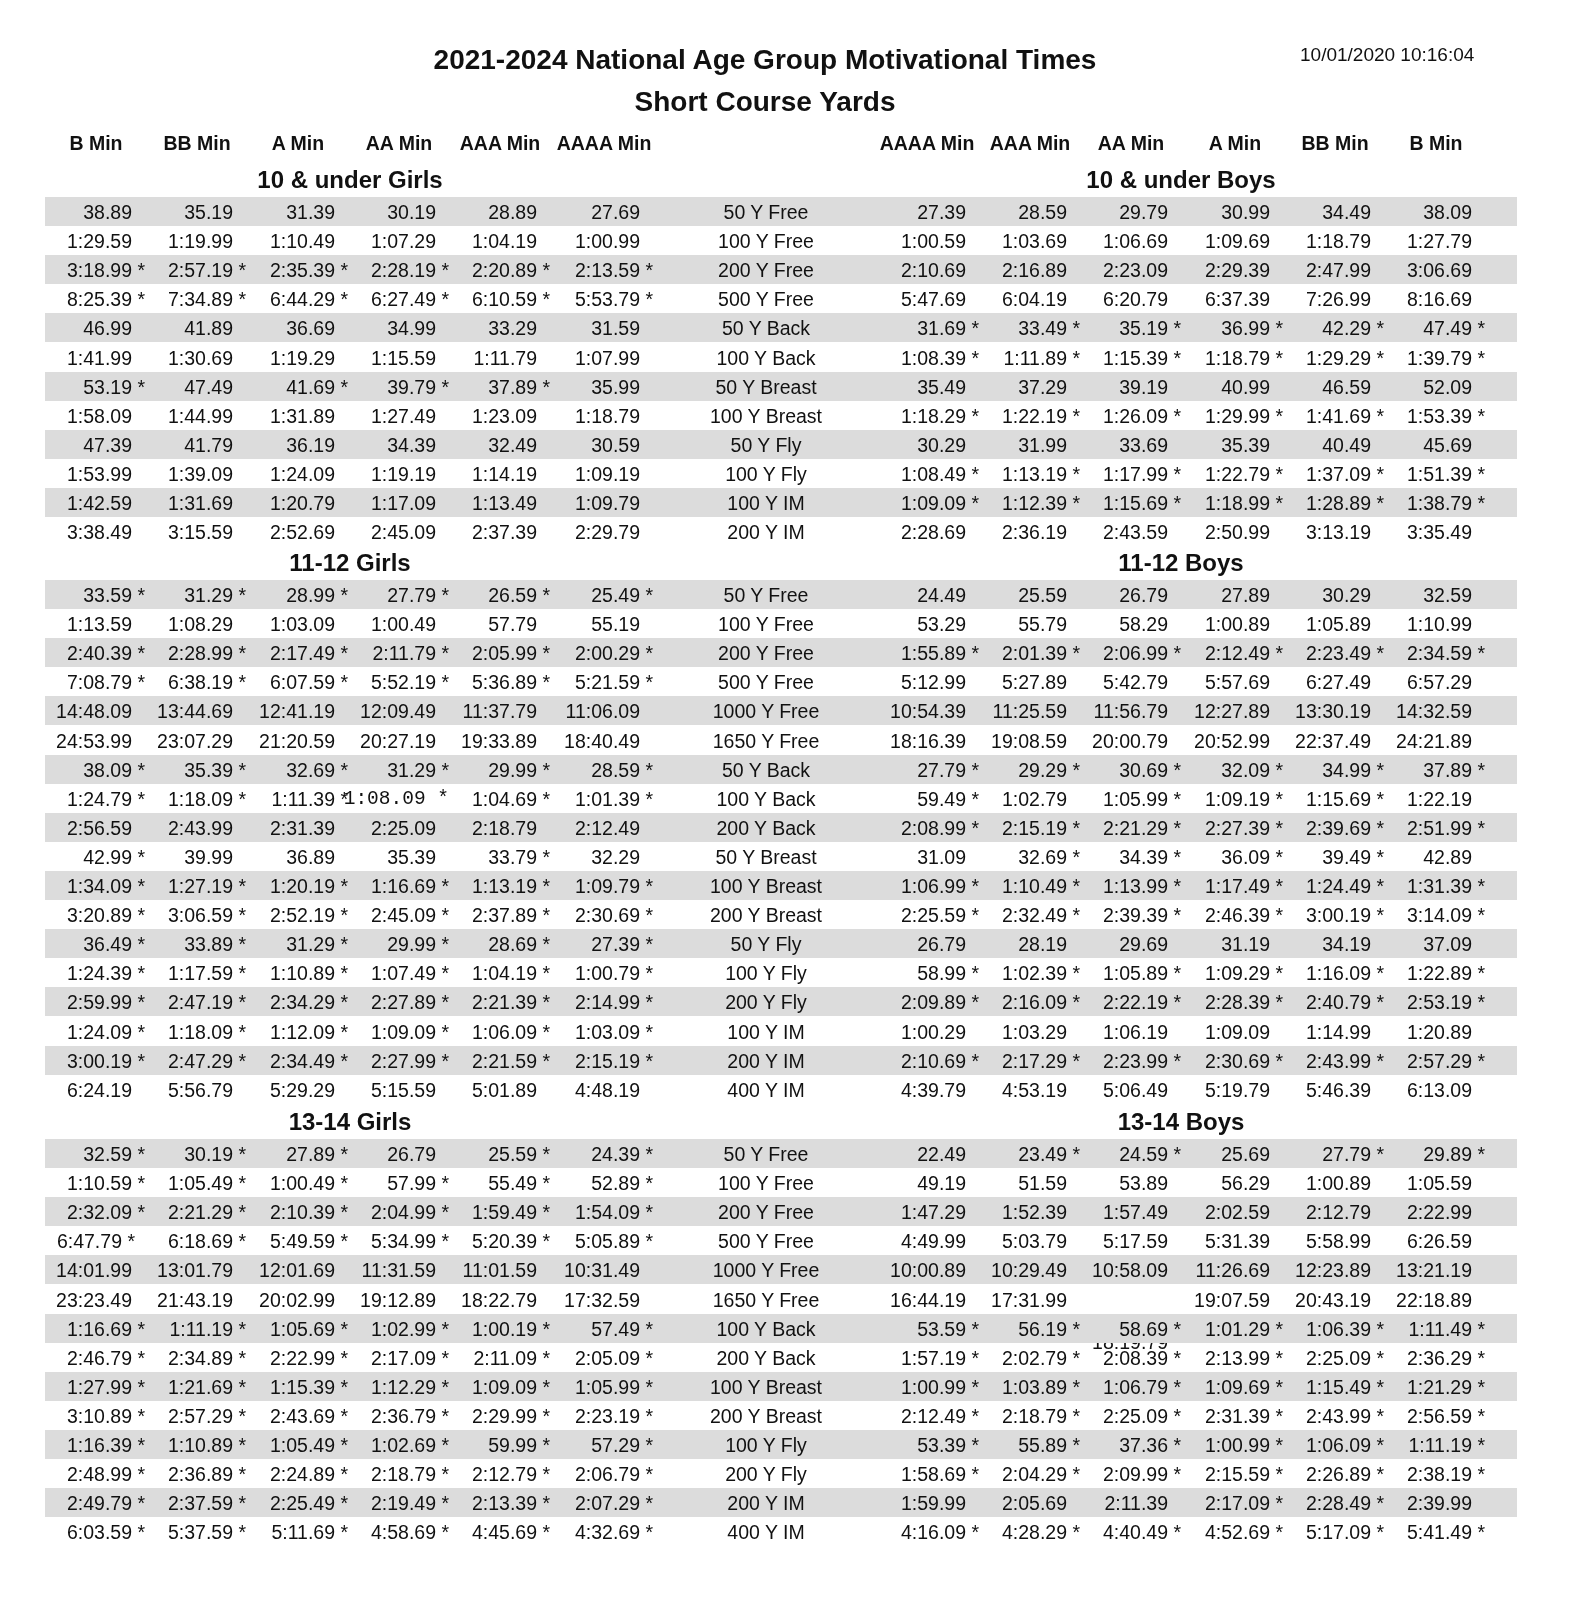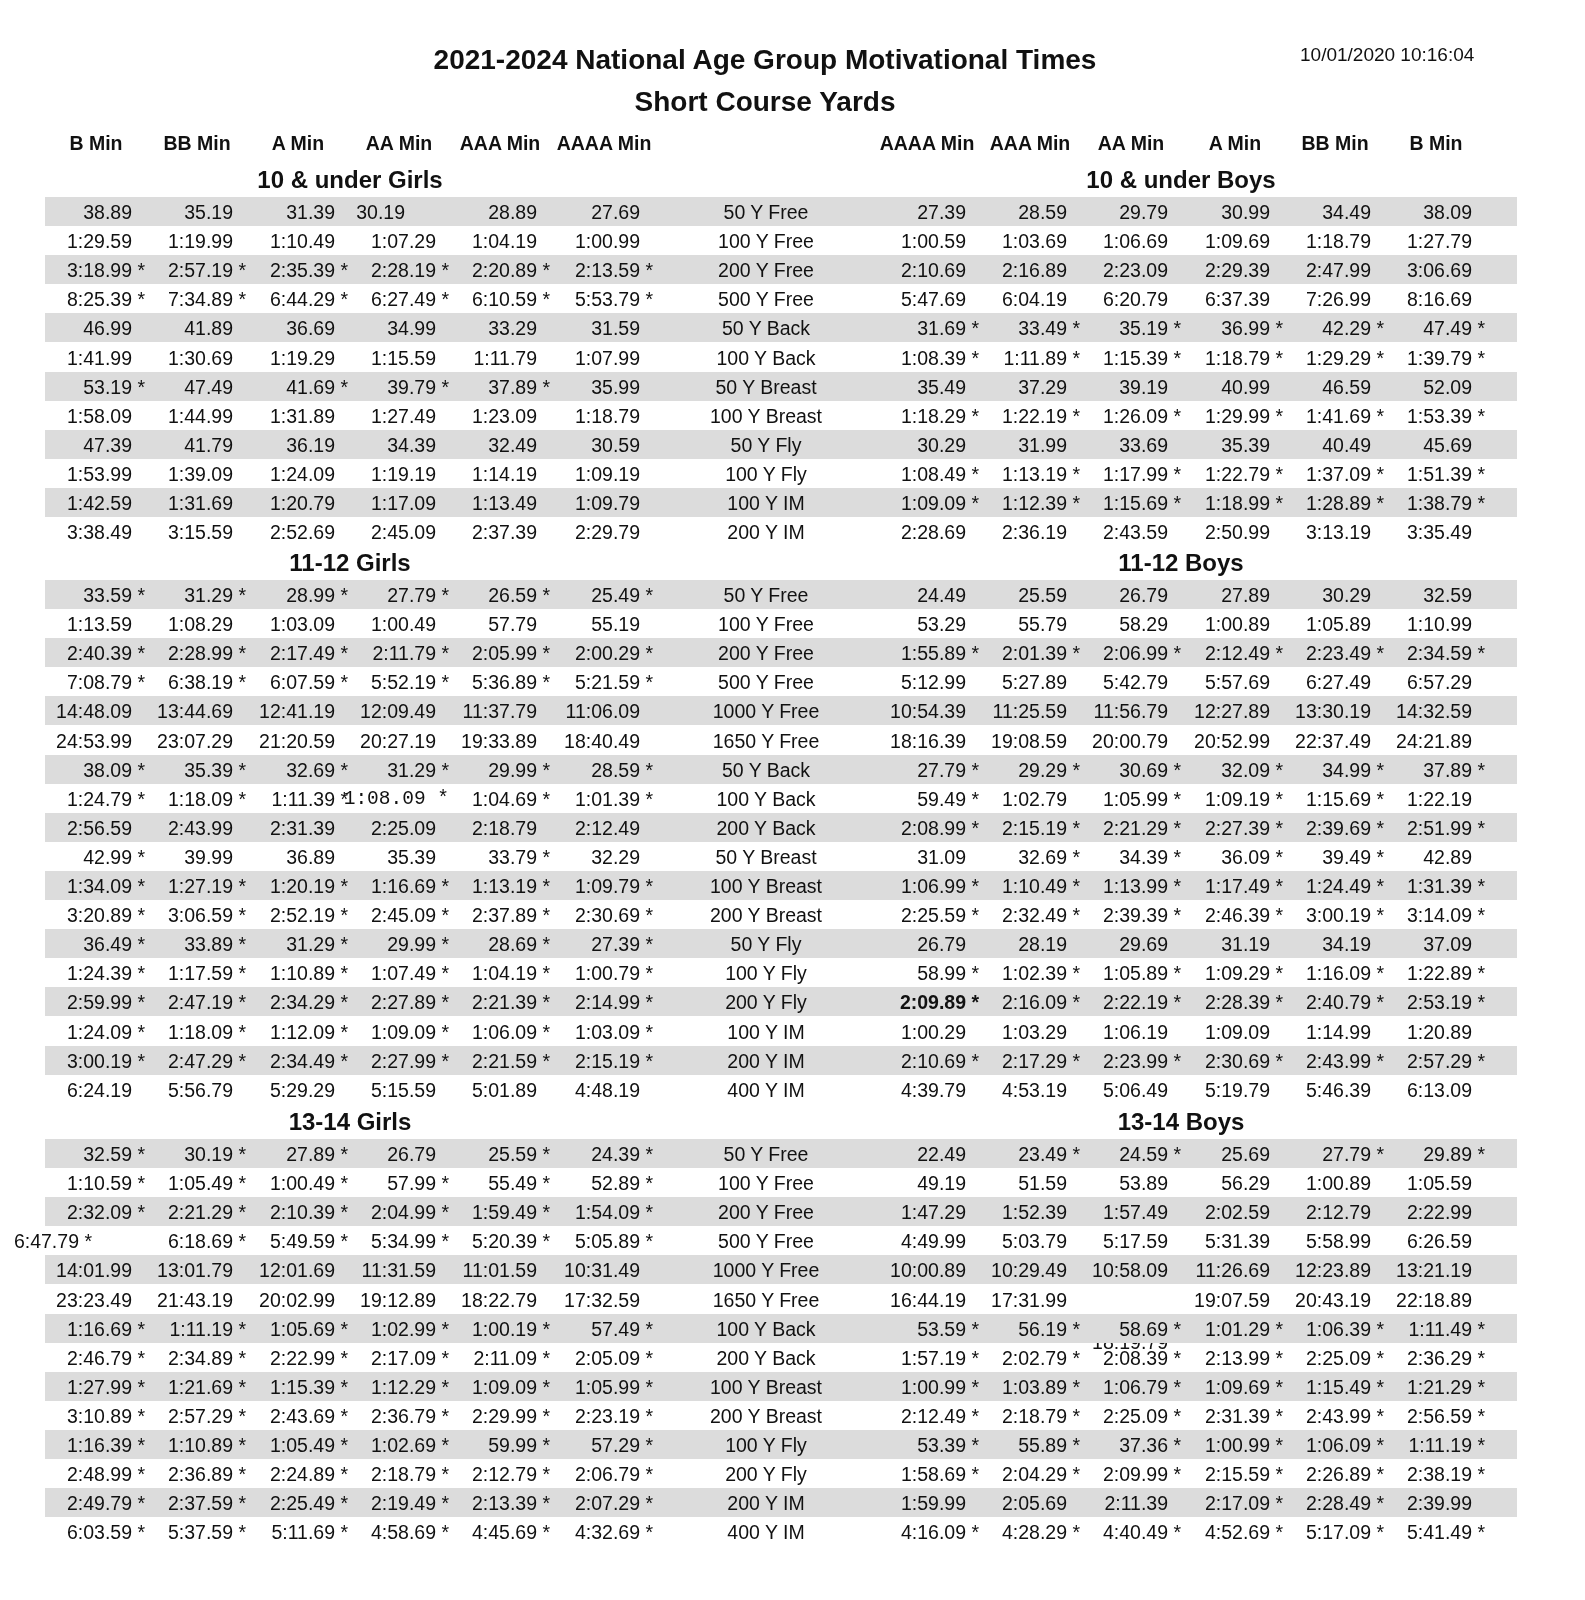--- a/index.html
+++ b/index.html
@@ -42,21 +42,21 @@
     <div class="hdr" style="left: 1436px; transform: translateX(-50%);">B Min</div>
   </div>
 <div id="table">
     <div>
       <div class="group" style="left: 350px; top: 166px;">10 &amp; under Girls</div>
       <div class="group" style="left: 1181px; top: 166px;">10 &amp; under Boys</div>
       <div class="row shade" style="top: 197px;">
         <div class="cell num" style="right: 1385px;">38.89</div>
         <div class="cell num" style="right: 1284px;">35.19</div>
         <div class="cell num" style="right: 1182px;">31.39</div>
-        <div class="cell num" style="right: 1112px; margin-left: 24px;">30.19</div>
+        <div class="cell num" style="right: 1081px; margin-left: 24px;">30.19</div>
         <div class="cell num" style="right: 980px;">28.89</div>
         <div class="cell num" style="right: 877px;">27.69</div>
         <div class="cell ev" style="left: 621px;">50 Y Free</div>
         <div class="cell num" style="right: 551px;">27.39</div>
         <div class="cell num" style="right: 450px;">28.59</div>
         <div class="cell num" style="right: 349px;">29.79</div>
         <div class="cell num" style="right: 247px;">30.99</div>
         <div class="cell num" style="right: 146px;">34.49</div>
         <div class="cell num" style="right: 45px;">38.09</div>
       </div>
@@ -440,21 +440,21 @@
         <div class="cell num" style="right: 31.9844px;">1:22.89 *</div>
       </div>
       <div class="row shade" style="top: 987.4px;">
         <div class="cell num" style="right: 1371.98px;">2:59.99 *</div>
         <div class="cell num" style="right: 1270.98px;">2:47.19 *</div>
         <div class="cell num" style="right: 1168.98px;">2:34.29 *</div>
         <div class="cell num" style="right: 1067.98px;">2:27.89 *</div>
         <div class="cell num" style="right: 966.984px;">2:21.39 *</div>
         <div class="cell num" style="right: 863.984px;">2:14.99 *</div>
         <div class="cell ev" style="left: 621px;">200 Y Fly</div>
-        <div class="cell num" style="right: 537.984px; font-weight: bold;">2:09.89 *</div>
+        <div class="cell num" style="right: 537.984px;">2:09.89 *</div>
         <div class="cell num" style="right: 436.984px;">2:16.09 *</div>
         <div class="cell num" style="right: 335.984px;">2:22.19 *</div>
         <div class="cell num" style="right: 233.984px;">2:28.39 *</div>
         <div class="cell num" style="right: 132.984px;">2:40.79 *</div>
         <div class="cell num" style="right: 31.9844px;">2:53.19 *</div>
       </div>
       <div class="row" style="top: 1016.5px;">
         <div class="cell num" style="right: 1371.98px;">1:24.09 *</div>
         <div class="cell num" style="right: 1270.98px;">1:18.09 *</div>
         <div class="cell num" style="right: 1168.98px;">1:12.09 *</div>
@@ -542,21 +542,21 @@
         <div class="cell num" style="right: 863.984px;">1:54.09 *</div>
         <div class="cell ev" style="left: 621px;">200 Y Free</div>
         <div class="cell num" style="right: 551px;">1:47.29</div>
         <div class="cell num" style="right: 450px;">1:52.39</div>
         <div class="cell num" style="right: 349px;">1:57.49</div>
         <div class="cell num" style="right: 247px;">2:02.59</div>
         <div class="cell num" style="right: 146px;">2:12.79</div>
         <div class="cell num" style="right: 45px;">2:22.99</div>
       </div>
       <div class="row" style="top: 1226.3px;">
-        <div class="cell num" style="right: 1425px;">6:47.79 *</div>
+        <div class="cell num" style="right: 1382px;">6:47.79 *</div>
         <div class="cell num" style="right: 1270.98px;">6:18.69 *</div>
         <div class="cell num" style="right: 1168.98px;">5:49.59 *</div>
         <div class="cell num" style="right: 1067.98px;">5:34.99 *</div>
         <div class="cell num" style="right: 966.984px;">5:20.39 *</div>
         <div class="cell num" style="right: 863.984px;">5:05.89 *</div>
         <div class="cell ev" style="left: 621px;">500 Y Free</div>
         <div class="cell num" style="right: 551px;">4:49.99</div>
         <div class="cell num" style="right: 450px;">5:03.79</div>
         <div class="cell num" style="right: 349px;">5:17.59</div>
         <div class="cell num" style="right: 247px;">5:31.39</div>

